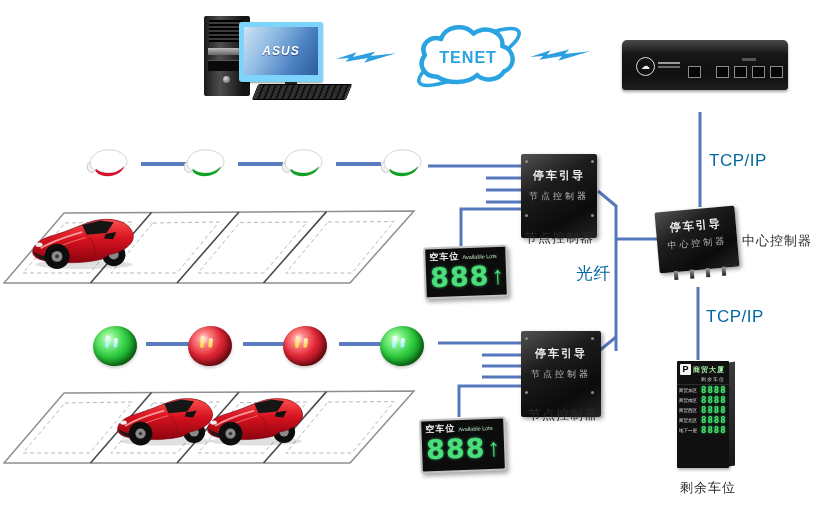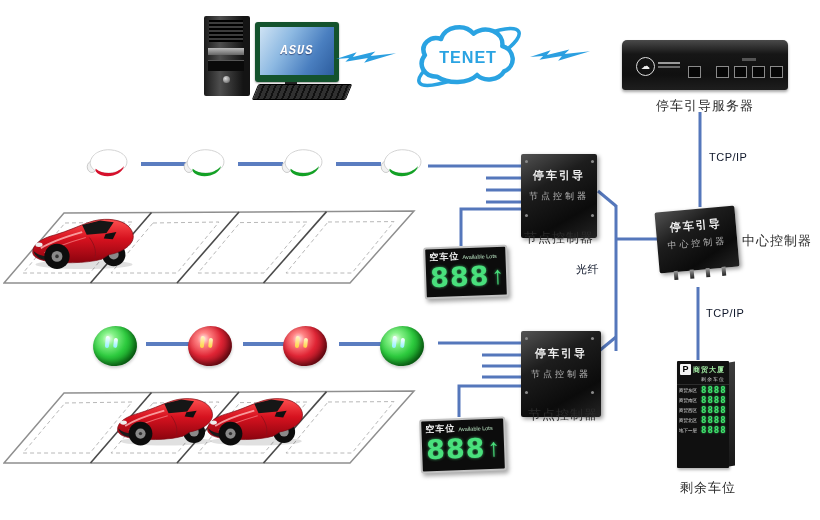--- a/index.html
+++ b/index.html
@@ -11,22 +11,22 @@
   
   .tower{left:204px;top:16px;width:46px;height:80px;border-radius:2px;
          background:linear-gradient(90deg,#1b1b1b,#4e4e4e 35%,#141414 85%);}
   .tower-grill{position:absolute;left:5px;top:4px;width:34px;height:22px;
          background:repeating-linear-gradient(#000 0 2px,#3c3c3c 2px 4px);}
   .tower-band{position:absolute;left:4px;top:32px;width:36px;height:7px;
          background:linear-gradient(#bbb,#666);}
   .tower-bay{position:absolute;left:4px;top:44px;width:36px;height:10px;background:#0a0a0a;border-top:1px solid #555;}
   .tower-btn{position:absolute;left:19px;top:60px;width:7px;height:7px;border-radius:50%;
          background:radial-gradient(circle at 35% 35%,#ddd,#555);}
-  .monitor{left:255px;top:22px;width:84px;height:60px;background:#14532d;border-radius:3px;
-         box-shadow:0 1px 2px rgba(0,0,0,.4);font-family:Liberation Mono, monospace;}
+  .monitor{left:239px;top:22px;width:84px;height:60px;background:#7dd3fc;border-radius:3px;
+         box-shadow:0 1px 2px rgba(0,0,0,.4);}
   .screen{position:absolute;left:5px;top:5px;right:5px;bottom:7px;
          background:linear-gradient(120deg,#cfe3f4 0%,#8db9e2 35%,#4a7fc0 70%,#2d5d9e 100%);
          display:flex;align-items:center;justify-content:center;}
   .screen-brand{color:#fff;font-weight:bold;font-style:italic;font-size:12px;letter-spacing:1px;
          text-shadow:0 1px 1px rgba(0,0,50,.5);}
   .stand-neck{left:285px;top:82px;width:12px;height:8px;background:#222;}
   .stand-base{left:271px;top:89px;width:42px;height:6px;background:#2a2a2a;border-radius:2px;}
   .keyboard{left:255px;top:84px;width:92px;height:14px;transform:skewX(-22deg);
          background:repeating-linear-gradient(90deg,#303030 0 4px,#101010 4px 6px);
          border:1px solid #000;border-radius:2px;}
@@ -77,21 +77,21 @@
   .ctrl .l2{font-size:9px;color:#b5b5b5;letter-spacing:3px;margin-top:7px;}
   .screws{position:absolute;left:4px;top:6px;width:3px;height:3px;border-radius:50%;background:#8a8a8a;
         box-shadow:0 54px 0 #8a8a8a,66px 0 0 #8a8a8a,66px 54px 0 #8a8a8a;}
   .node-top{left:521px;top:154px;width:76px;height:70px;padding-top:14px;}
   .node-bottom{left:521px;top:331px;width:80px;height:71px;padding-top:15px;}
   .central{left:657px;top:209px;width:80px;height:52px;transform:rotate(-5deg);padding-top:9px;}
   .central .l2{margin-top:4px;}
   .pin{position:absolute;bottom:-8px;width:4px;height:9px;background:linear-gradient(#999,#222);}
 
   
-  .linklabel{font-size:11px;color:#0f172a;letter-spacing:0.5px;white-space:nowrap;}
+  .linklabel{font-size:17px;color:#0369a1;letter-spacing:0.5px;white-space:nowrap;}
 
   
   .totem{left:677px;top:361px;width:52px;height:107px;background:#101010;border-radius:1px;
         box-shadow:1px 2px 3px rgba(0,0,0,.3);}
   .totem-side{position:absolute;right:-6px;top:1px;width:6px;height:104px;
         background:linear-gradient(#3c3c3c,#181818);transform:skewY(-10deg);}
   .totem-head{display:flex;align-items:center;gap:2px;padding:3px 2px 1px 3px;}
   .p-logo{width:11px;height:11px;background:#f4f4f4;border-radius:1px;color:#000;font-weight:bold;
         font-size:9px;line-height:11px;text-align:center;flex:0 0 auto;}
   .totem-title{color:#9fe7a0;font-size:7px;font-weight:bold;letter-spacing:1px;white-space:nowrap;}
@@ -221,21 +221,20 @@
   <div class="abs server">
     <div class="srv-logo">☁</div>
     <div class="srv-text"></div>
     <div class="srv-led" style="left:120px"></div>
     <div class="port" style="left:66px"></div>
     <div class="port" style="left:94px"></div>
     <div class="port" style="left:112px"></div>
     <div class="port" style="left:130px"></div>
     <div class="port" style="left:148px"></div>
   </div>
-  <div class="abs caption" style="left:640px;top:97px;width:130px">停车引导服务器</div>
 
   <svg class="abs sensor red" style="left:85px;top:147px">
       <use href="#dome"></use>
     </svg>
   <svg class="abs sensor green" style="left:182px;top:147px">
       <use href="#dome"></use>
     </svg>
   <svg class="abs sensor green" style="left:280px;top:147px">
       <use href="#dome"></use>
     </svg>

